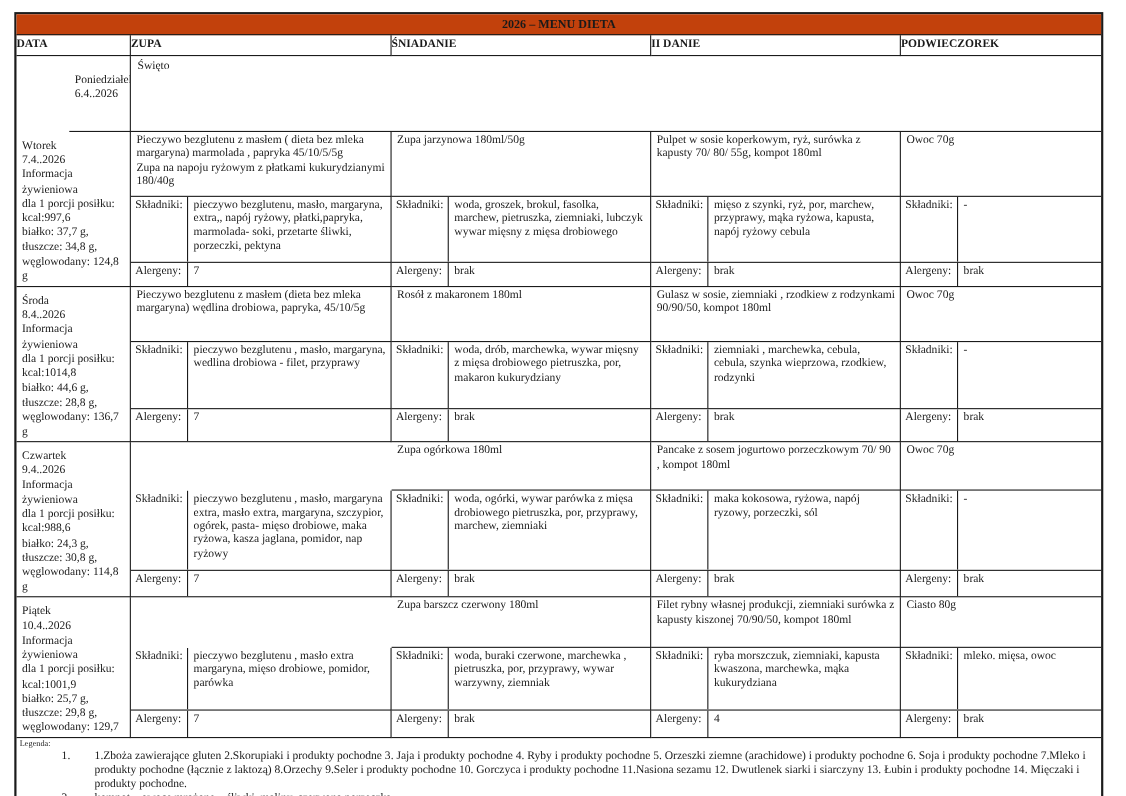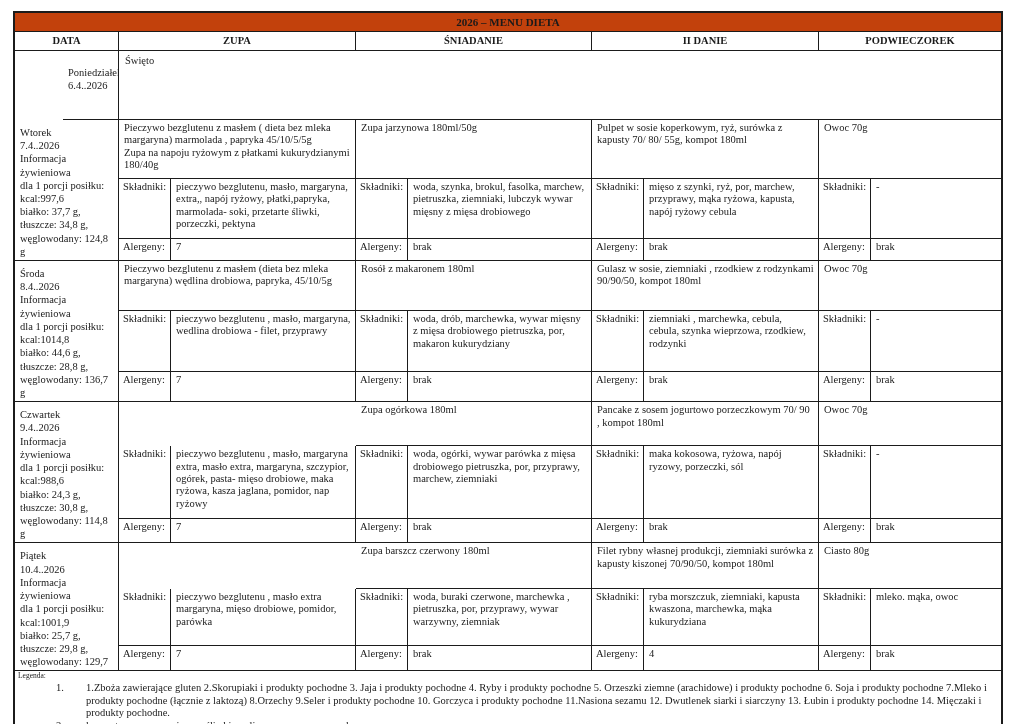--- a/index.html
+++ b/index.html
@@ -13,21 +13,21 @@
     position:absolute;left:13px;top:11px;width:986px;
     border:2px solid #1b1b1b;background:#fff;box-sizing:content-box;
   }
   .title-band{
     background:#c2410c;border-bottom:1.5px solid #1b1b1b;
     text-align:center;font-weight:bold;font-size:11px;padding:3px 0 2.5px 0;
   }
   .head-row{display:grid;grid-template-columns:104px 237px 236px 227px 182px;}
   .hcell{
     border-right:1.5px solid #1b1b1b;border-bottom:1.5px solid #1b1b1b;
-    text-align:center;font-weight:bold;font-size:10.5px;padding:2.5px 0;
+    text-align:left;font-weight:bold;font-size:10.5px;padding:2.5px 0;
     box-sizing:border-box;
   }
   .head-row .hcell:last-child{border-right:none;}
   .day-row{display:grid;grid-template-columns:104px 237px 236px 227px 182px;}
   .day-mon{grid-template-rows:minmax(69px,auto);}
   .day-tue{grid-template-rows:minmax(54px,auto) minmax(56px,auto) minmax(17px,auto);}
   .day-wed{grid-template-rows:minmax(38px,auto) minmax(49px,auto) minmax(18px,auto);}
   .day-thu{grid-template-rows:minmax(38px,auto) minmax(56px,auto) minmax(18px,auto);}
   .day-fri{grid-template-rows:minmax(38px,auto) minmax(49px,auto) minmax(18px,auto);}
   .cell{
@@ -85,21 +85,21 @@
     <div class="cell c3 r1 main-cell">Zupa jarzynowa 180ml/50g</div>
     <div class="cell c4 r1 main-cell">Pulpet w sosie koperkowym, ryż, surówka z kapusty 70/ 80/ 55g, kompot 180ml</div>
     <div class="cell c5 r1 main-cell">Owoc 70g</div>
 
     <div class="cell c2 r2 pair-cell">
       <div class="pair-label">Składniki:</div>
       <div class="pair-text">pieczywo bezglutenu, masło, margaryna, extra,, napój ryżowy, płatki,papryka, marmolada- soki, przetarte śliwki, porzeczki, pektyna</div>
     </div>
     <div class="cell c3 r2 pair-cell">
       <div class="pair-label">Składniki:</div>
-      <div class="pair-text">woda, szynka, brokul, fasolka,  marchew, pietruszka, ziemniaki, lubczyk wywar mięsny z mięsa drobiowego</div>
+      <div class="pair-text">woda, groszek, brokul, fasolka,  marchew, pietruszka, ziemniaki, lubczyk wywar mięsny z mięsa drobiowego</div>
     </div>
     <div class="cell c4 r2 pair-cell">
       <div class="pair-label">Składniki:</div>
       <div class="pair-text">mięso z szynki, ryż, por, marchew, przyprawy, mąka ryżowa, kapusta, napój ryżowy cebula</div>
     </div>
     <div class="cell c5 r2 pair-cell">
       <div class="pair-label">Składniki:</div>
       <div class="pair-text">-</div>
     </div>
 
@@ -238,21 +238,21 @@
     <div class="cell c3 r2 pair-cell">
       <div class="pair-label">Składniki:</div>
       <div class="pair-text">woda, buraki czerwone, marchewka , pietruszka, por, przyprawy,  wywar warzywny,  ziemniak</div>
     </div>
     <div class="cell c4 r2 pair-cell">
       <div class="pair-label">Składniki:</div>
       <div class="pair-text">ryba morszczuk, ziemniaki, kapusta kwaszona, marchewka, mąka kukurydziana</div>
     </div>
     <div class="cell c5 r2 pair-cell">
       <div class="pair-label">Składniki:</div>
-      <div class="pair-text">mleko. mąka, owoc</div>
+      <div class="pair-text">mleko. mięsa, owoc</div>
     </div>
 
     <div class="cell c2 r3 pair-cell">
       <div class="pair-label">Alergeny:</div>
       <div class="pair-text">7</div>
     </div>
     <div class="cell c3 r3 pair-cell">
       <div class="pair-label">Alergeny:</div>
       <div class="pair-text">brak</div>
     </div>

